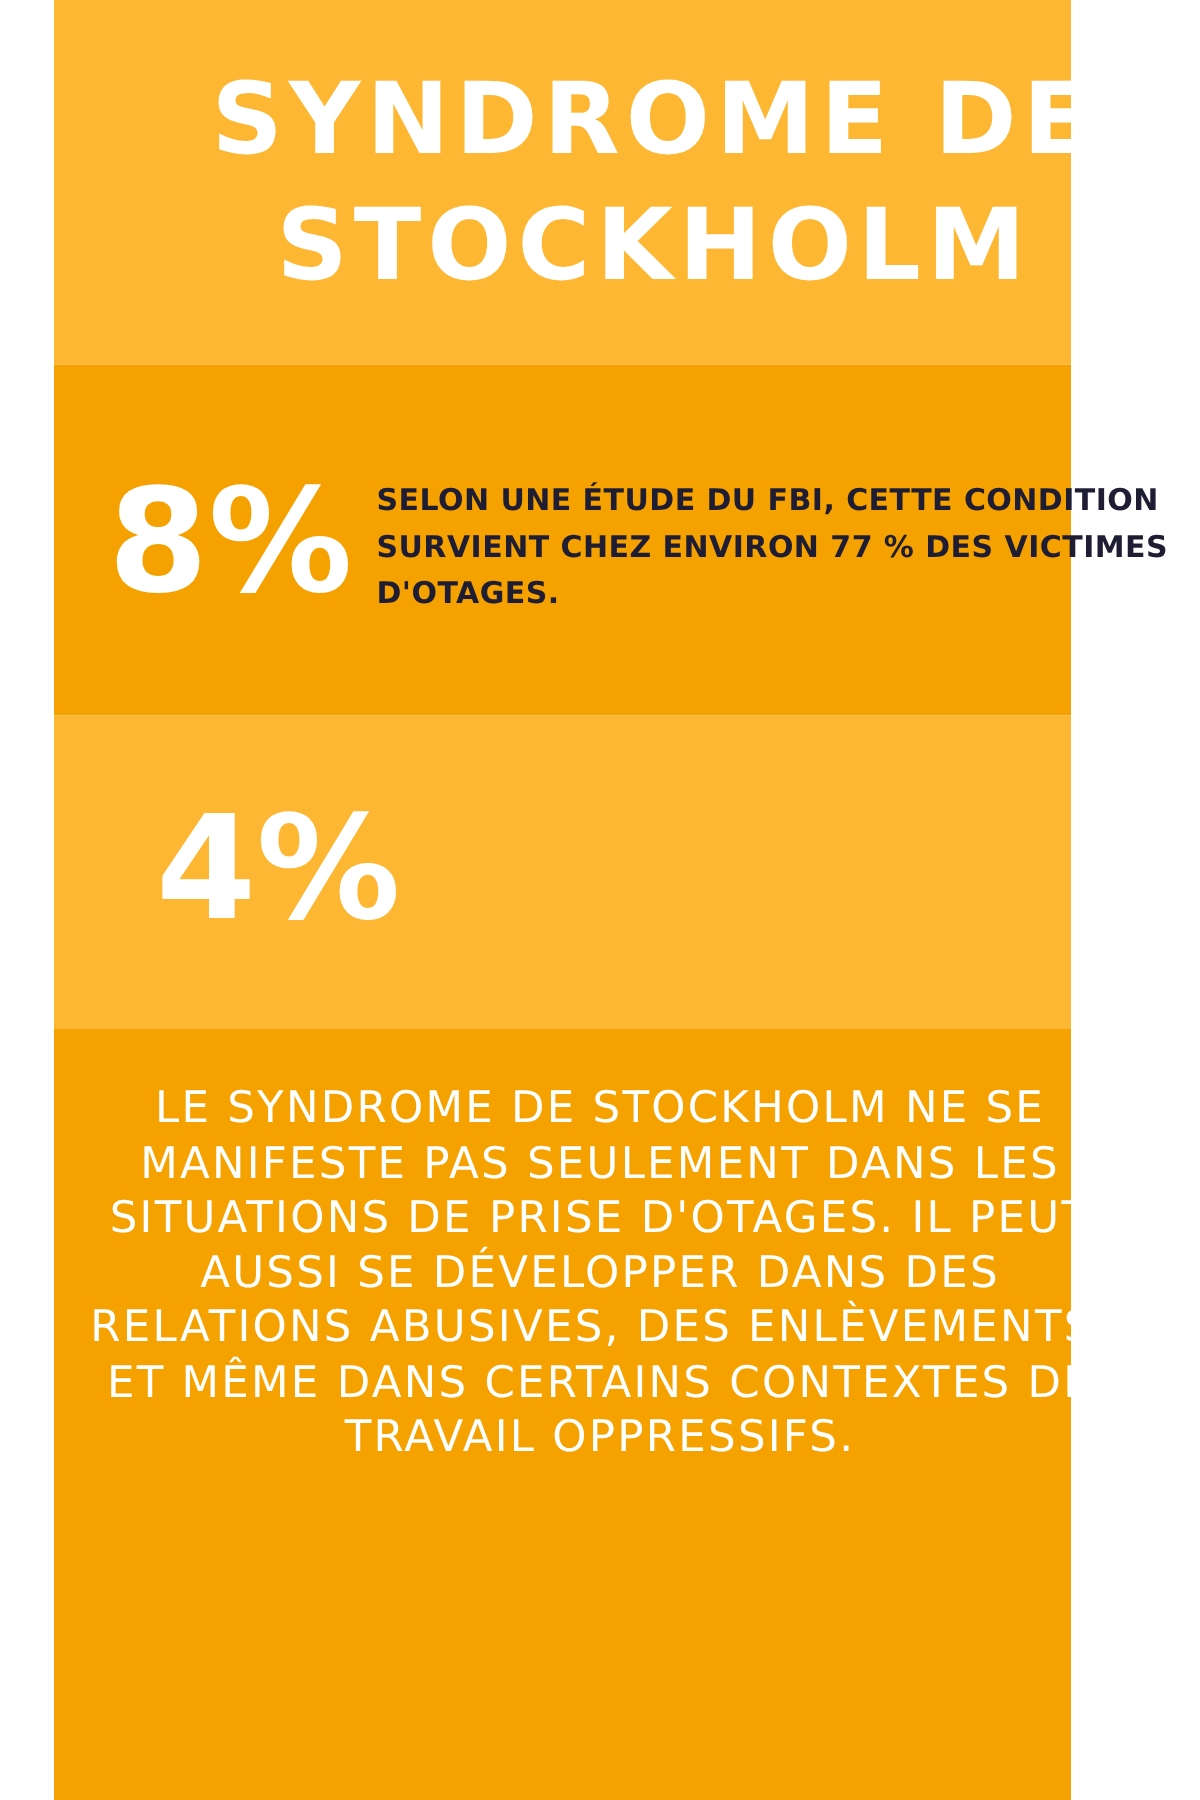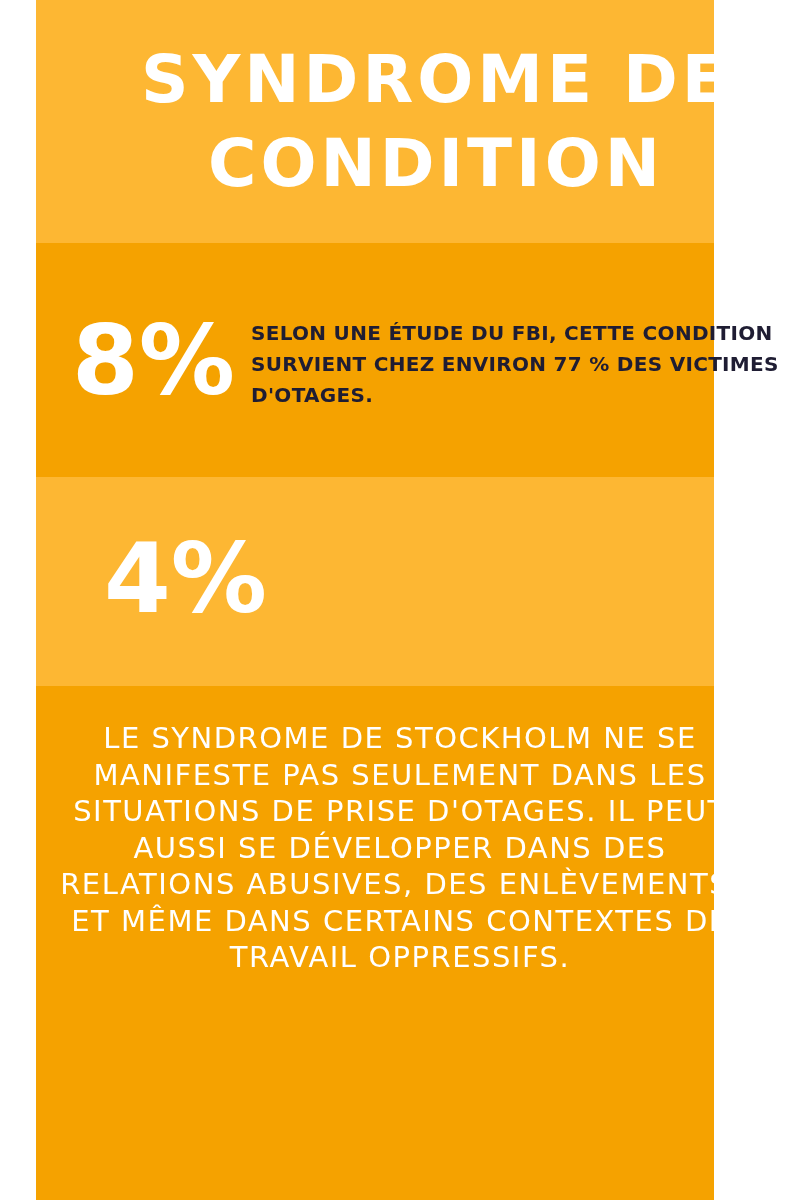--- a/index.html
+++ b/index.html
@@ -13,21 +13,21 @@
   .big { position:absolute; color:#fff; font-weight:bold; font-size:96px; line-height:1; }
   .stat-text { position:absolute; color:#1f1d33; font-weight:bold; font-size:20px; line-height:31px; letter-spacing:0.3px; margin:0; }
   .para { position:absolute; left:60px; width:680px; top:720px; text-align:center; color:#fff; font-weight:normal; font-size:29px; line-height:36.5px; letter-spacing:1.5px; margin:0; }
 </style>
 </head>
 <body>
 
 <div class="sec title-sec">
   <h1 class="title">
     <span>SYNDROME DE</span><br>
-    <span>CONDITION</span>
+    <span>STOCKHOLM</span>
   </h1>
 </div>
 
 <div class="sec stat1">
   <div class="big" style="left:36px; top:70px;">8%</div>
   <p class="stat-text" style="left:215px; top:75px; width:570px;">SELON UNE ÉTUDE DU FBI, CETTE CONDITION SURVIENT CHEZ ENVIRON 77 % DES VICTIMES D'OTAGES.</p>
 </div>
 
 <div class="sec stat2">
   <div class="big" style="left:68px; top:54px;">4%</div>

